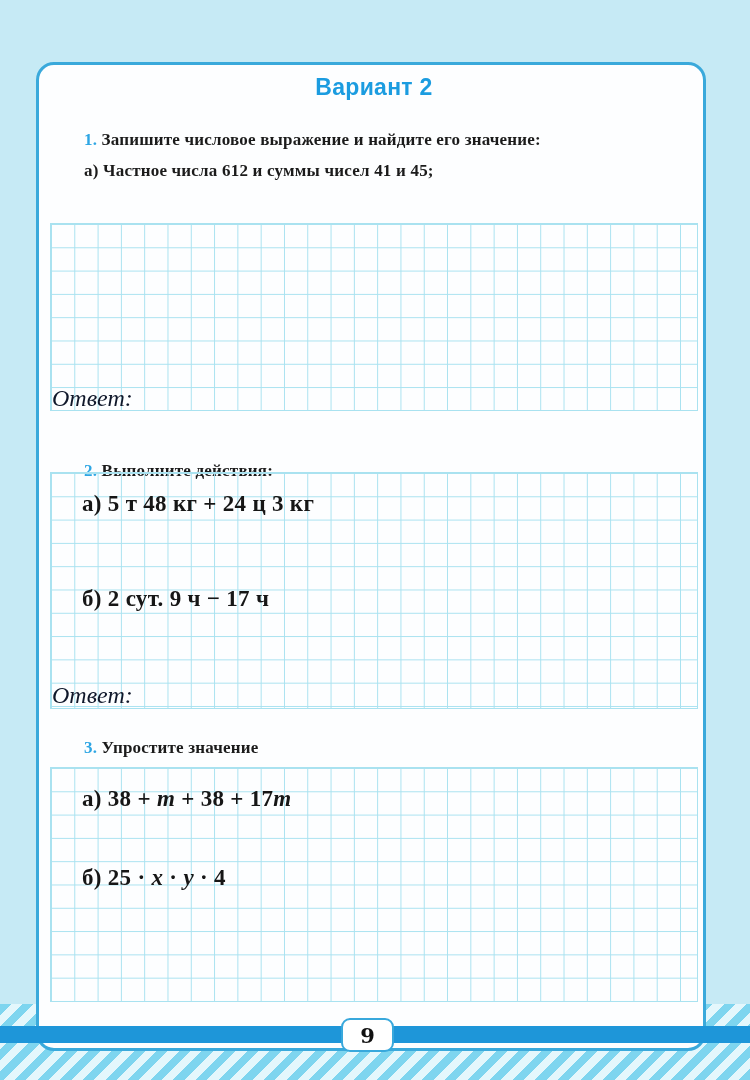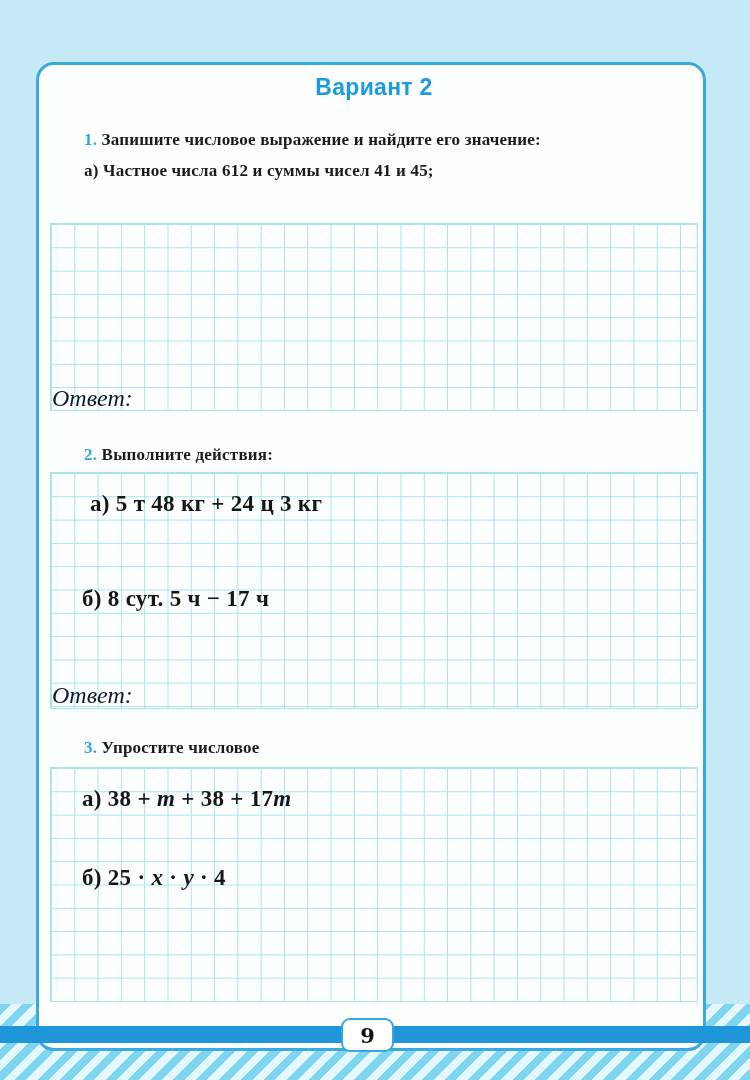--- a/index.html
+++ b/index.html
@@ -30,42 +30,42 @@
     font-family:"Liberation Sans",sans-serif;font-weight:bold;
     font-size:23px;color:#1b9ce0;letter-spacing:.3px;
   }
 
   .ex-text{
     position:absolute;left:84px;
     font-size:17px;font-weight:bold;color:#1b1b1b;
     line-height:31px;white-space:nowrap;letter-spacing:.2px;
   }
   .ex1{top:124px;}
-  .ex2-header{top:440px;line-height:30px;}
+  .ex2-header{top:456px;line-height:30px;}
   .ex3-header{top:733px;line-height:30px;}
   .num{color:#2ea6e4;}
 
   .grid{
     position:absolute;left:50px;width:648px;box-sizing:border-box;
     border:1px solid #a9e2f0;
     background-image:
       linear-gradient(to right,#a9e2f0 1px,transparent 1px),
       linear-gradient(to bottom,#a9e2f0 1px,transparent 1px);
     background-size:23.3px 23.3px;
   }
   .grid1{top:223px;height:188px;}
   .grid2{top:472px;height:237px;}
   .grid3{top:767px;height:235px;}
 
   .math-line{
     position:absolute;left:82px;
     font-size:23px;font-weight:bold;color:#161616;
     line-height:28px;white-space:nowrap;letter-spacing:.3px;
   }
-  .m2a{top:490px;margin-left:8px;}
+  .m2a{top:490px;}
   .m2b{top:585px;}
   .m3a{top:785px;}
   .m3b{top:864px;}
 
   .answer-label{
     position:absolute;left:52px;
     font-size:24px;font-style:italic;font-weight:500;color:#0f172a;
     line-height:28px;white-space:nowrap;
   }
   .ans1{top:384px;}
@@ -107,25 +107,25 @@
 
     <div class="grid grid1"></div>
 
     <div class="answer-label ans1">Ответ:</div>
 
     <div class="ex-text ex2-header"><span class="num">2.</span> <span>Выполните действия:</span></div>
 
     <div class="grid grid2"></div>
 
     <div class="math-line m2a"><span>а) 5 т 48 кг + 24 ц 3 кг</span></div>
-    <div class="math-line m2b"><span>б) 8 сут. 5 ч − 17 ч</span></div>
+    <div class="math-line m2b"><span>б) 2 сут. 9 ч − 17 ч</span></div>
 
     <div class="answer-label ans2">Ответ:</div>
 
-    <div class="ex-text ex3-header"><span class="num">3.</span> <span>Упростите числовое</span></div>
+    <div class="ex-text ex3-header"><span class="num">3.</span> <span>Упростите значение</span></div>
 
     <div class="grid grid3"></div>
 
     <div class="math-line m3a"><span>а) 38 + </span><span style="font-style: italic;">m</span><span> + 38 + 17</span><span style="font-style: italic;">m</span></div>
     <div class="math-line m3b"><span>б) 25 · </span><span style="font-style: italic;">x</span><span> · </span><span style="font-style: italic;">y</span><span> · 4</span></div>
 
   </div>
 
   <div class="band"></div>
 

